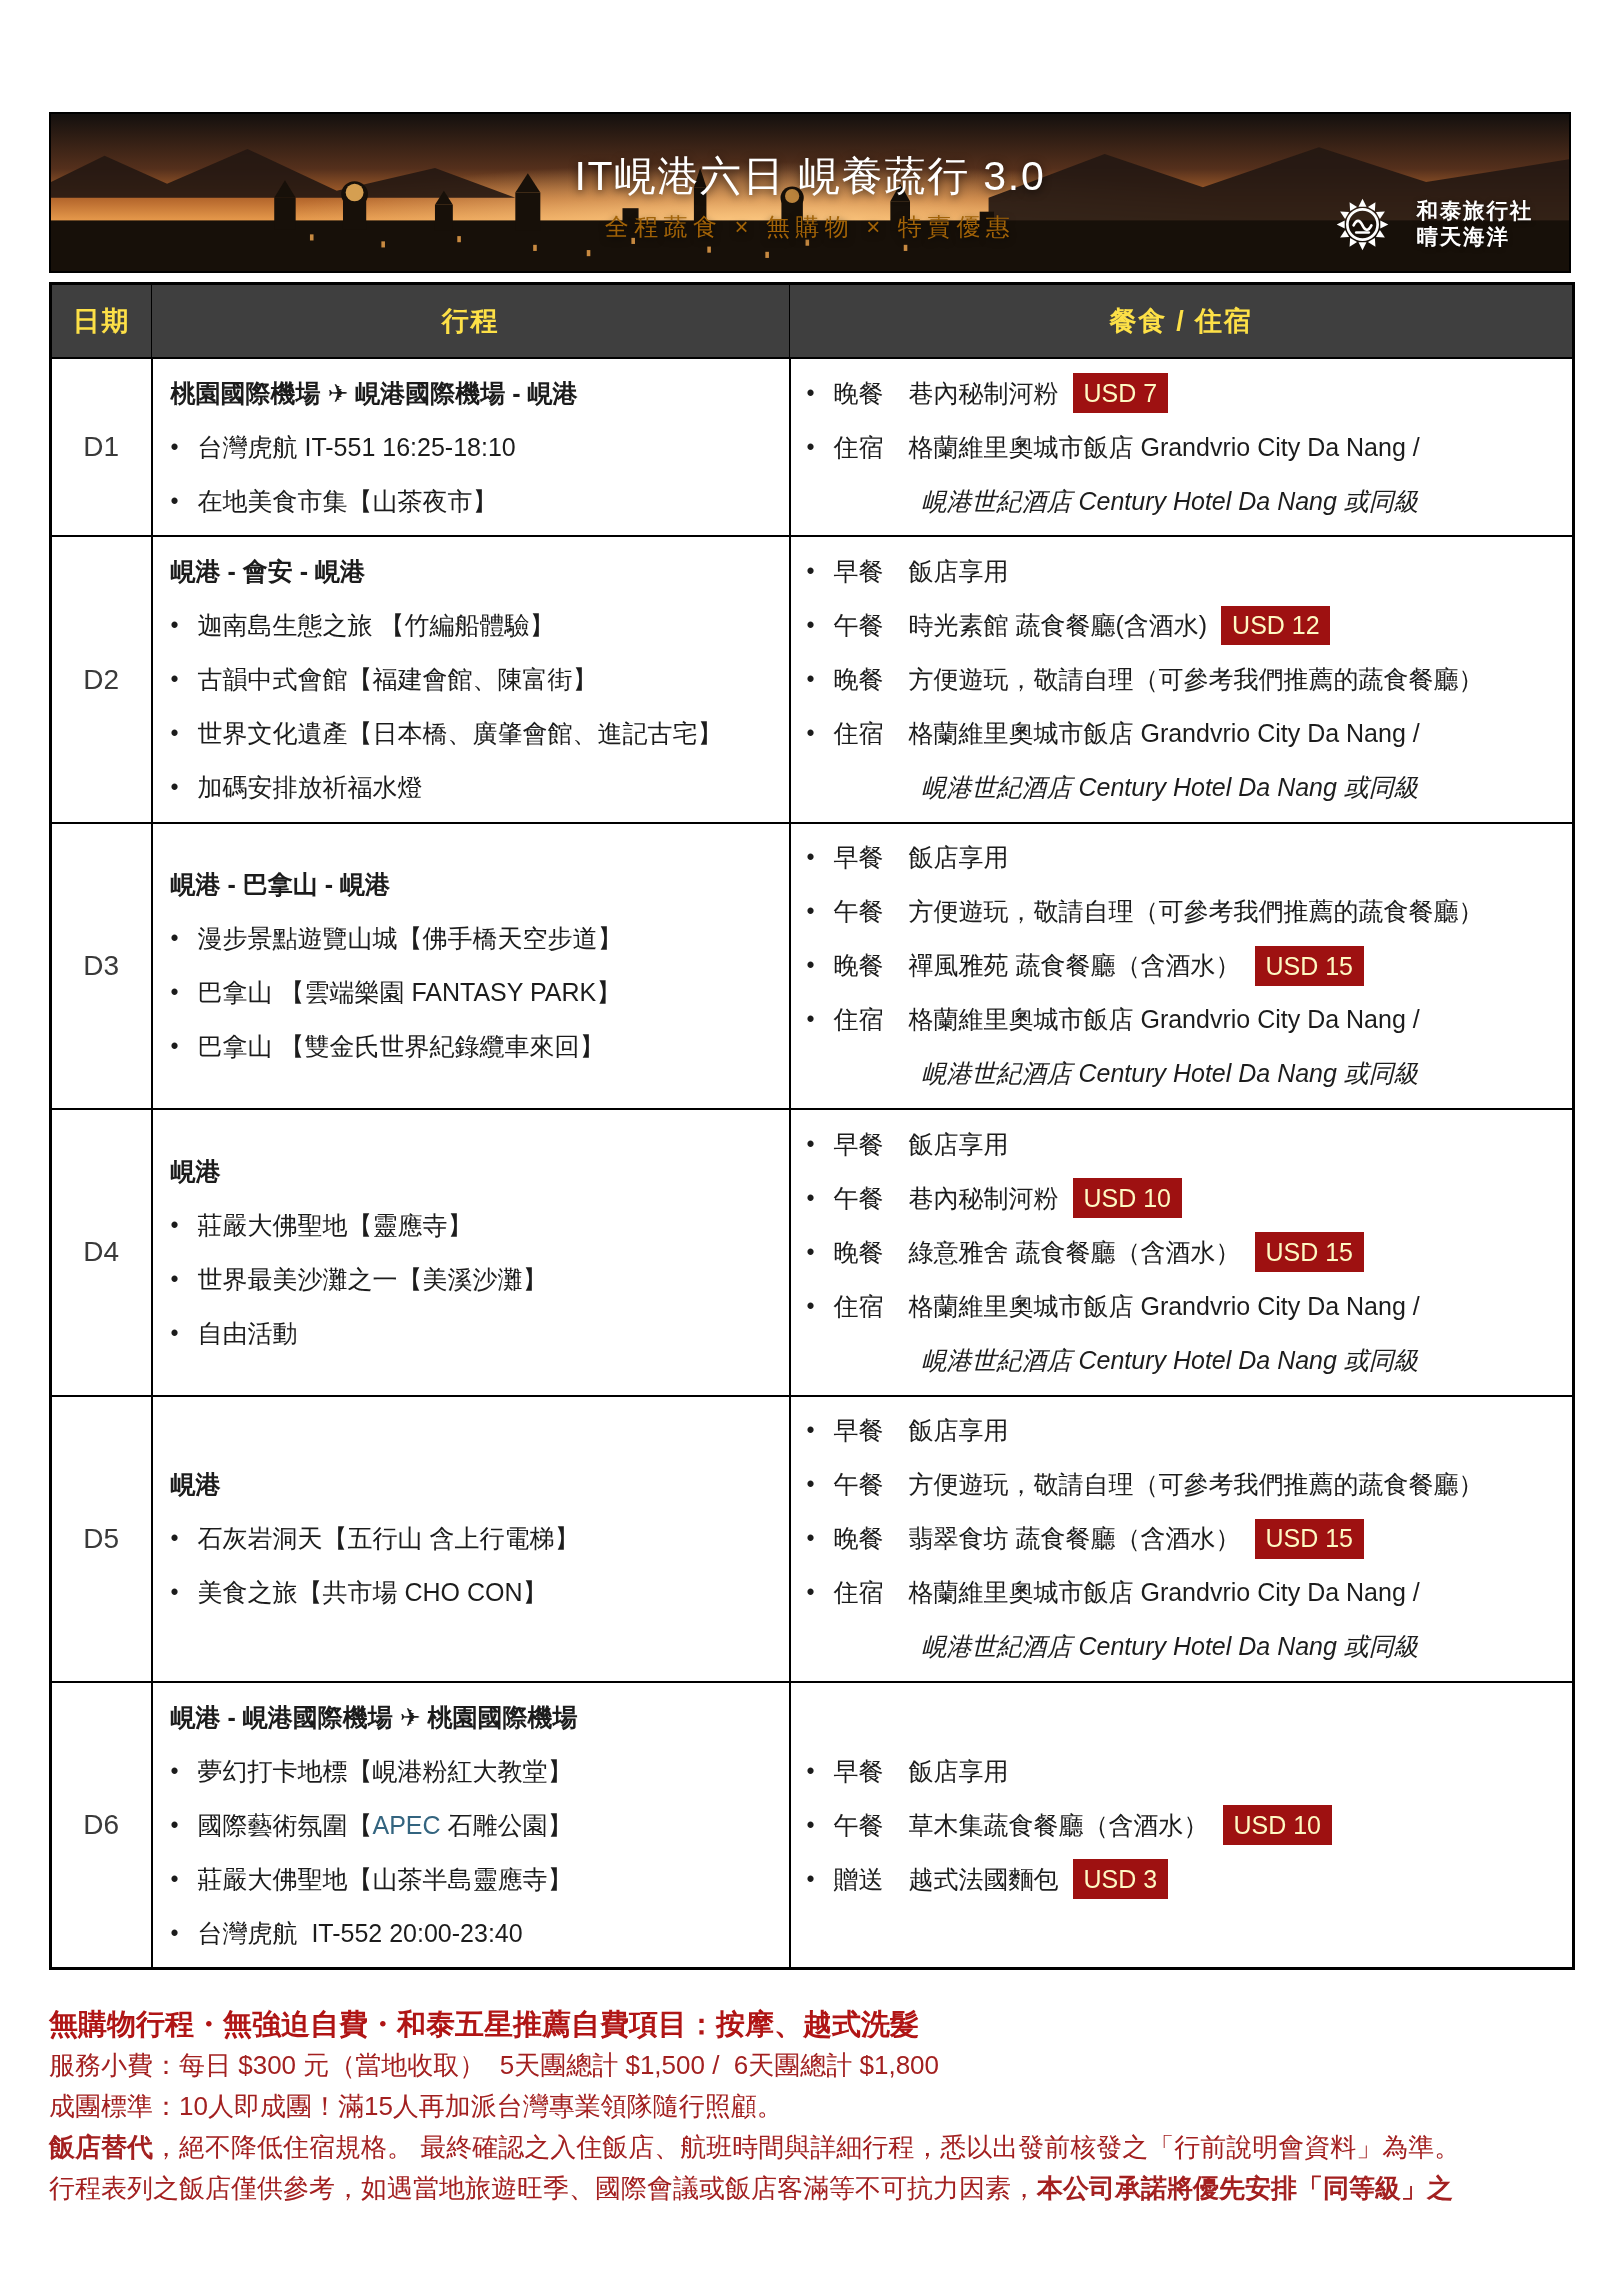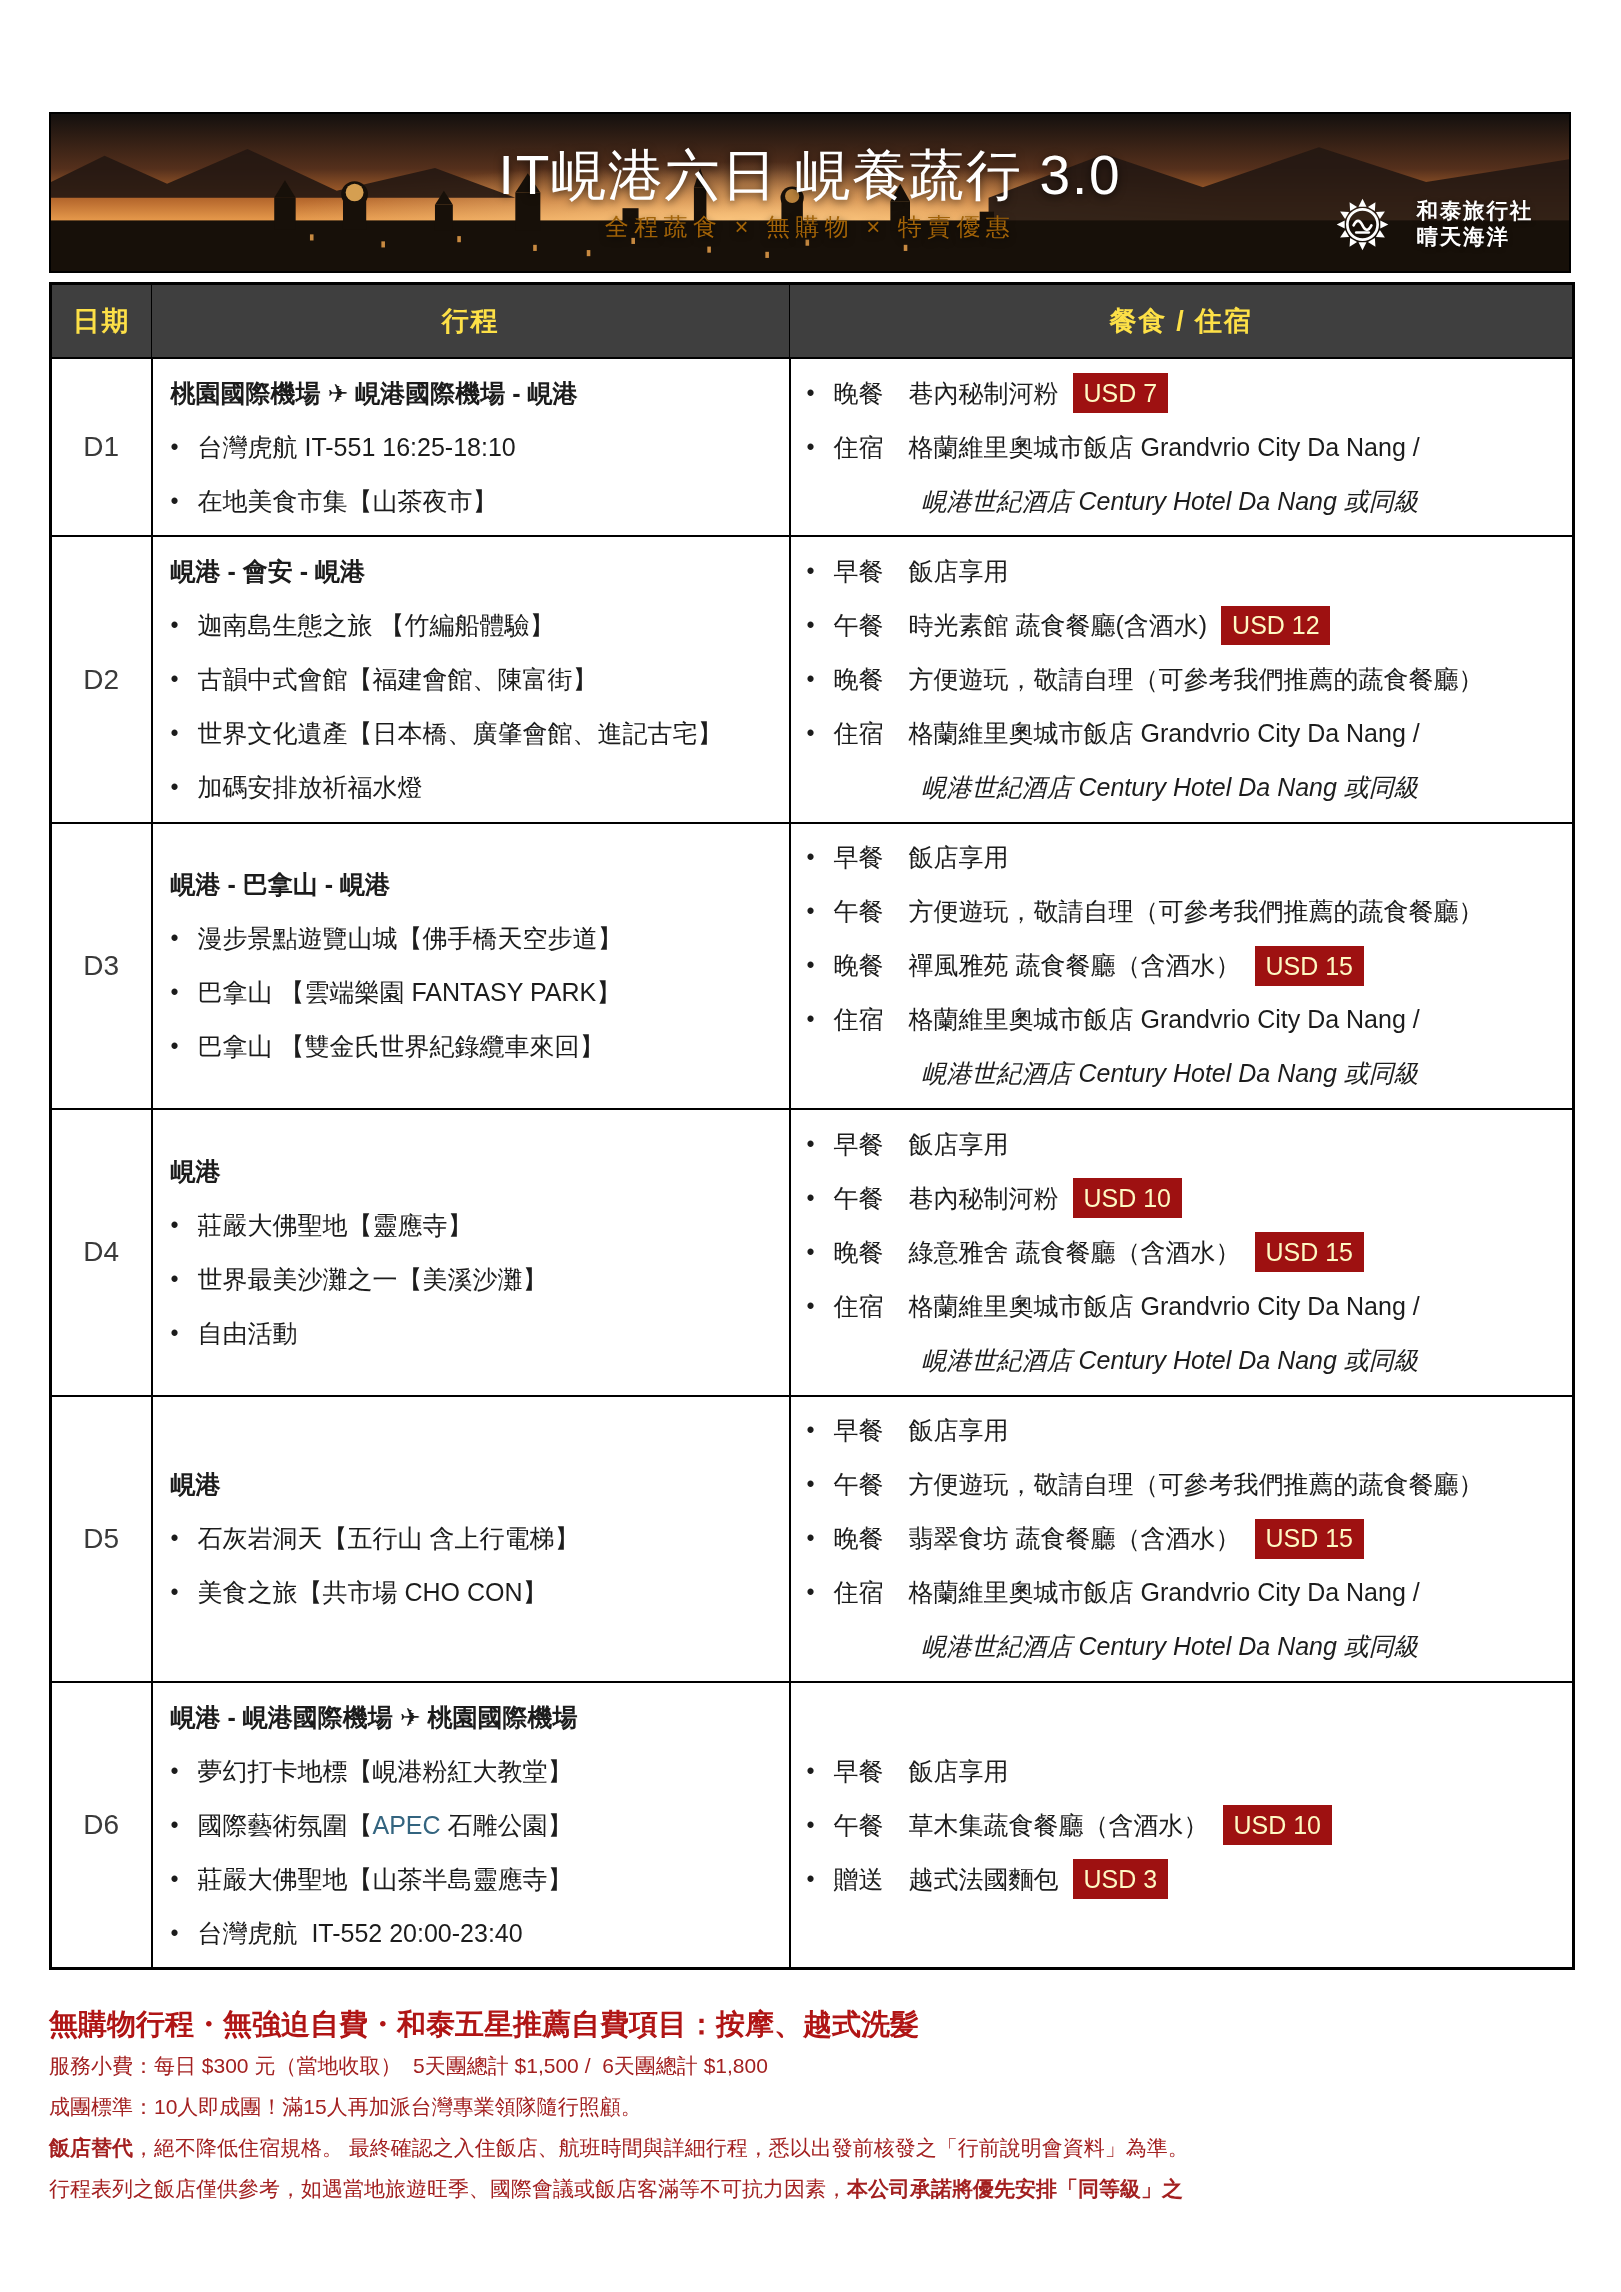--- a/index.html
+++ b/index.html
@@ -8,22 +8,22 @@
     padding:112px 49px 0 49px;overflow:hidden;background:#fff;
     font-family:"Liberation Sans","DejaVu Sans",sans-serif;color:#1c1c1c;
   }
   
   .banner{
     position:relative;width:1522px;height:161px;box-sizing:border-box;
     border:2.7px solid #000;overflow:hidden;
   }
   .banner svg.bg{position:absolute;inset:0;width:100%;height:100%;display:block;}
   .banner-title{
-    position:absolute;left:0;right:0;top:25px;text-align:center;
-    font-size:55px;color:#fff;letter-spacing:1.8px;
+    position:absolute;left:0;right:0;top:35px;text-align:center;
+    font-size:41px;color:#fff;letter-spacing:1.8px;
     text-shadow:0 1.8px 9px rgba(0,0,0,.65);white-space:pre-wrap;
   }
   .banner-subtitle{
     position:absolute;left:0;right:0;top:97px;text-align:center;
     font-size:24px;color:#a16207;letter-spacing:5.4px;
     text-shadow:0 1.8px 7.2px rgba(0,0,0,.6);white-space:pre-wrap;
   }
   .brand{
     position:absolute;right:36px;top:82px;display:flex;align-items:center;gap:26px;
     color:#fff;text-shadow:0 0.9px 5.4px rgba(0,0,0,.6);
@@ -48,21 +48,21 @@
   .bullet{width:27px;flex:0 0 27px;font-size:23px;}
   .meal-label{flex:0 0 75px;}
   .meal-cont{padding-left:115px;font-style:italic;}
   .usd-badge{
     display:inline-block;background:#9e1111;color:#fef9c3;
     padding:3.6px 10.7px;margin-left:14.3px;font-size:25px;line-height:1.3;
   }
   .accent{color:#33647f;margin-top:26px;}
   
   .footer{margin-top:34px;color:#a32020;}
-  .footer .f{min-height:41px;line-height:41px;font-size:21px;white-space:pre-wrap;}
+  .footer .f{min-height:41px;line-height:41px;font-size:26px;white-space:pre-wrap;}
   .footer .f1{color:#b01515;font-weight:bold;font-size:29px;}
   .footer b{font-weight:bold;}
 </style>
 </head>
 <body>
 
 <div class="page">
 
   <div class="banner">
     <svg class="bg" viewBox="0 0 1700 180" preserveAspectRatio="none">

